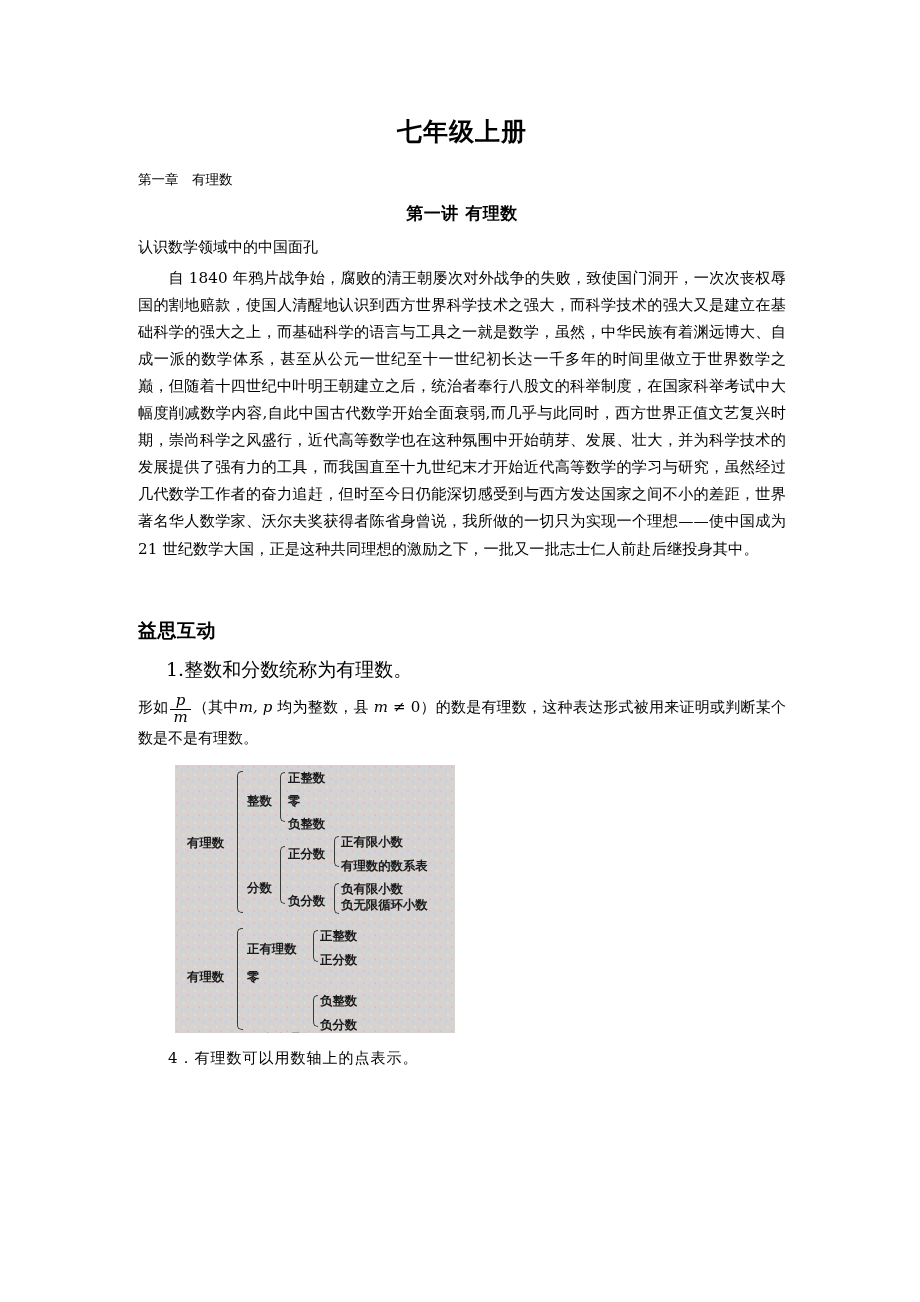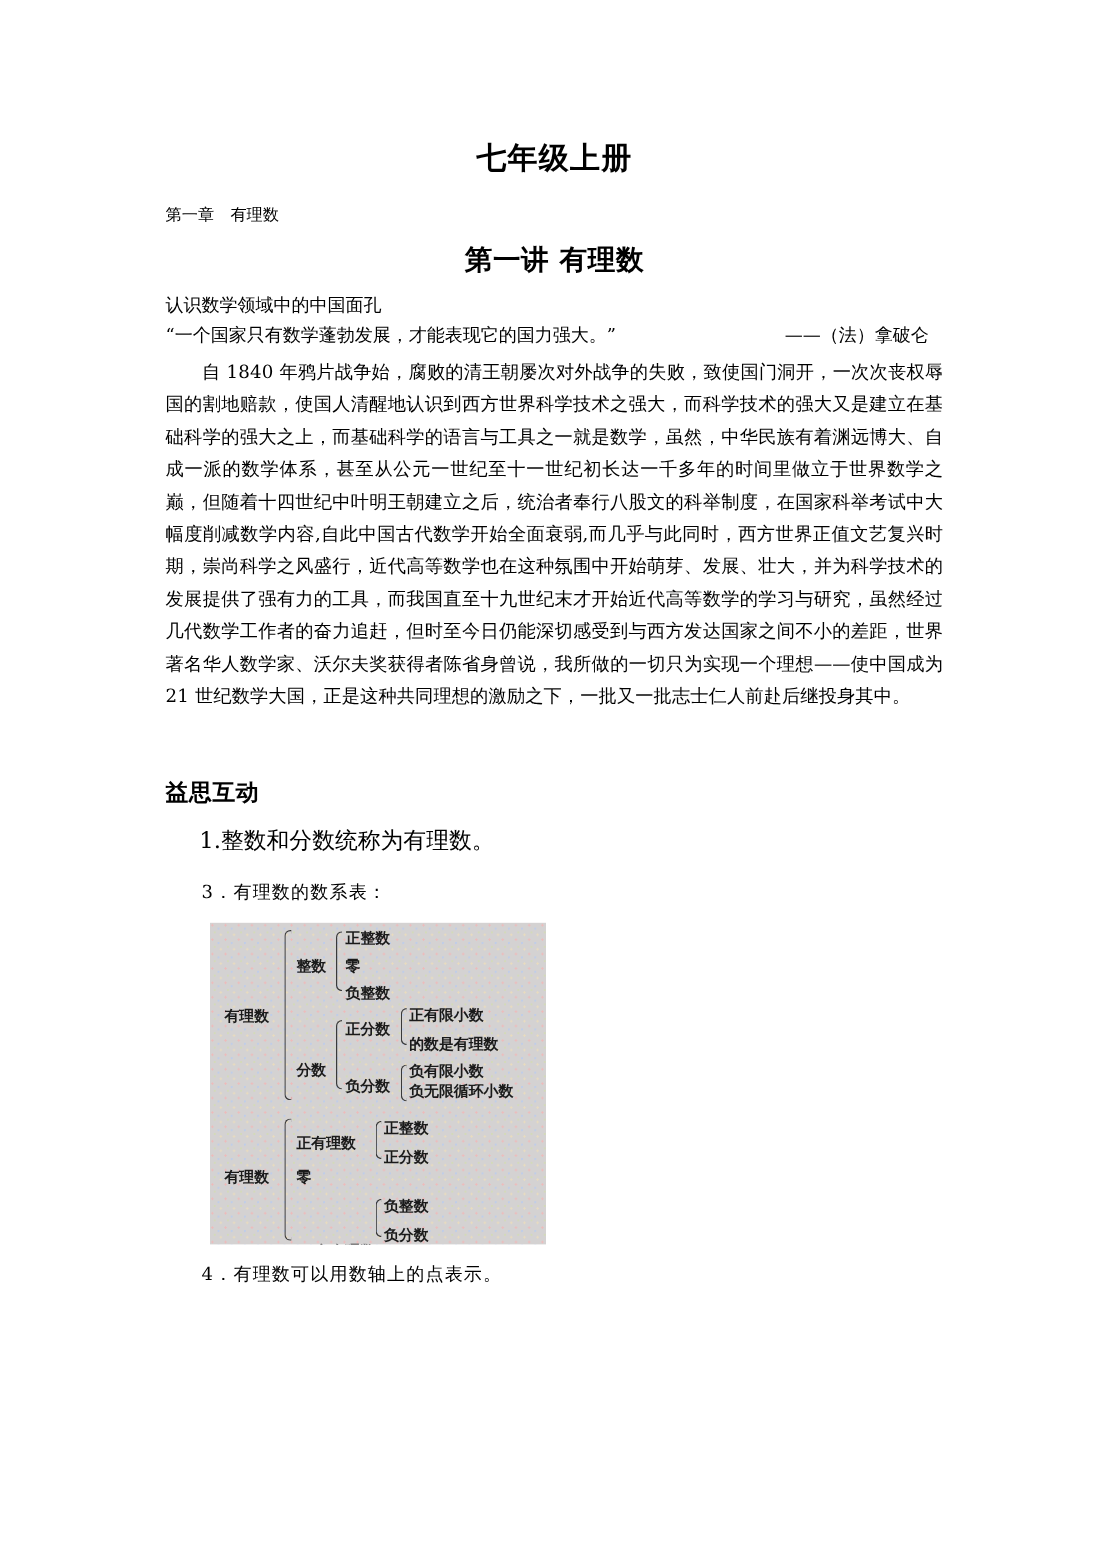--- a/index.html
+++ b/index.html
@@ -47,21 +47,21 @@
     font-size: 13.5px;
     margin: 0;
     padding-top: 24px;
     line-height: 1.3;
     white-space: pre;
     font-family: "DejaVu Serif", "Liberation Serif", serif;
   }
 
   .lecture-title {
     text-align: center;
-    font-size: 23px;
+    font-size: 17px;
     font-weight: bold;
     margin: 0;
     padding-top: 14px;
     line-height: 1.25;
     letter-spacing: 0.5px;
     font-family: "DejaVu Sans", "Liberation Sans", sans-serif;
   }
 
   .section-head {
     font-size: 19px;
@@ -214,54 +214,52 @@
 
     <h1 class="doc-title">七年级上册</h1>
 
     <div class="chapter-line">第一章　有理数</div>
 
     <h2 class="lecture-title">第一讲 有理数</h2>
 
 
     <div class="lead-line">认识数学领域中的中国面孔</div>
 
-    <div class="quote-row">
-      <span class="quote-text">“一个国家只有数学蓬勃发展，才能表现它的国力强大。”</span>
-      <span class="quote-attrib">——（法）拿破仑</span>
+
+    <p class="essay">自 1840 年鸦片战争始，腐败的清王朝屡次对外战争的失败，致使国门洞开，一次次丧权辱国的割地赔款，使国人清醒地认识到西方世界科学技术之强大，而科学技术的强大又是建立在基础科学的强大之上，而基础科学的语言与工具之一就是数学，虽然，中华民族有着渊远博大、自成一派的数学体系，甚至从公元一世纪至十一世纪初长达一千多年的时间里做立于世界数学之巅，但随着十四世纪中叶明王朝建立之后，统治者奉行八股文的科举制度，在国家科举考试中大幅度削减数学内容,自此中国古代数学开始全面衰弱,而几乎与此同时，西方世界正值文艺复兴时期，崇尚科学之风盛行，近代高等数学也在这种氛围中开始萌芽、发展、壮大，并为科学技术的发展提供了强有力的工具，而我国直至十九世纪末才开始近代高等数学的学习与研究，虽然经过几代数学工作者的奋力追赶，但时至今日仍能深切感受到与西方发达国家之间不小的差距，世界著名华人数学家、沃尔夫奖获得者陈省身曾说，我所做的一切只为实现一个理想——使中国成为 21 世纪数学大国，正是这种共同理想的激励之下，一批又一批志士仁人前赴后继投身其中。</p>
+
+    <h3 class="section-head second">益思互动</h3>
+
+    <div class="item t1">1.整数和分数统称为有理数。</div>
+
+    <div class="def-block">
+      <span class="def-first-line"></span><span>形如</span><span class="frac"><span class="num">p</span><span class="bar"></span><span class="den">m</span></span><span>（其中</span><span class="mathit">m, p</span>&nbsp;<span>均为整数，县</span>&nbsp;<span class="mathit">m</span>&nbsp;<span>≠</span>&nbsp;<span>0</span><span>）的数是有理数，这种表达形式被用来证明或判断某个数是不是有理数。</span>
     </div>
 
-    <p class="essay">自 1840 年鸦片战争始，腐败的清王朝屡次对外战争的失败，致使国门洞开，一次次丧权辱国的割地赔款，使国人清醒地认识到西方世界科学技术之强大，而科学技术的强大又是建立在基础科学的强大之上，而基础科学的语言与工具之一就是数学，虽然，中华民族有着渊远博大、自成一派的数学体系，甚至从公元一世纪至十一世纪初长达一千多年的时间里做立于世界数学之巅，但随着十四世纪中叶明王朝建立之后，统治者奉行八股文的科举制度，在国家科举考试中大幅度削减数学内容,自此中国古代数学开始全面衰弱,而几乎与此同时，西方世界正值文艺复兴时期，崇尚科学之风盛行，近代高等数学也在这种氛围中开始萌芽、发展、壮大，并为科学技术的发展提供了强有力的工具，而我国直至十九世纪末才开始近代高等数学的学习与研究，虽然经过几代数学工作者的奋力追赶，但时至今日仍能深切感受到与西方发达国家之间不小的差距，世界著名华人数学家、沃尔夫奖获得者陈省身曾说，我所做的一切只为实现一个理想——使中国成为 21 世纪数学大国，正是这种共同理想的激励之下，一批又一批志士仁人前赴后继投身其中。</p>
-
-    <h3 class="section-head second">益思互动</h3>
-
-    <div class="item t1">1.整数和分数统称为有理数。</div>
-
-
-    <div class="item-3">3．有理数的数系表：</div>
 
     <div class="figure-wrap">
       <div class="figure">
 
         <span class="fig-lbl" style="left:12px; top:72px;">有理数</span>
         <span class="brace" style="left:62px; top:6px; height:140px;"></span>
 
         <span class="fig-lbl" style="left:72px; top:30px;">整数</span>
         <span class="brace sm" style="left:105px; top:7px; height:48px;"></span>
 
         <span class="fig-lbl" style="left:113px; top:7px;">正整数</span>
         <span class="fig-lbl" style="left:113px; top:30px;">零</span>
         <span class="fig-lbl" style="left:113px; top:53px;">负整数</span>
 
         <span class="fig-lbl" style="left:72px; top:117px;">分数</span>
         <span class="brace sm" style="left:105px; top:81px; height:56px;"></span>
 
         <span class="fig-lbl" style="left:113px; top:83px;">正分数</span>
         <span class="brace sm" style="left:159px; top:71px; height:29px;"></span>
         <span class="fig-lbl" style="left:166px; top:71px;">正有限小数</span>
-        <span class="fig-lbl" style="left:166px; top:95px;">的数是有理数</span>
+        <span class="fig-lbl" style="left:166px; top:95px;">有理数的数系表</span>
 
         <span class="fig-lbl" style="left:113px; top:130px;">负分数</span>
         <span class="brace sm" style="left:159px; top:118px; height:29px;"></span>
         <span class="fig-lbl" style="left:166px; top:118px;">负有限小数</span>
         <span class="fig-lbl" style="left:166px; top:134px;">负无限循环小数</span>
 
         <span class="fig-lbl" style="left:12px; top:206px;">有理数</span>
         <span class="brace" style="left:62px; top:163px; height:100px;"></span>
 
         <span class="fig-lbl" style="left:72px; top:178px;">正有理数</span>

